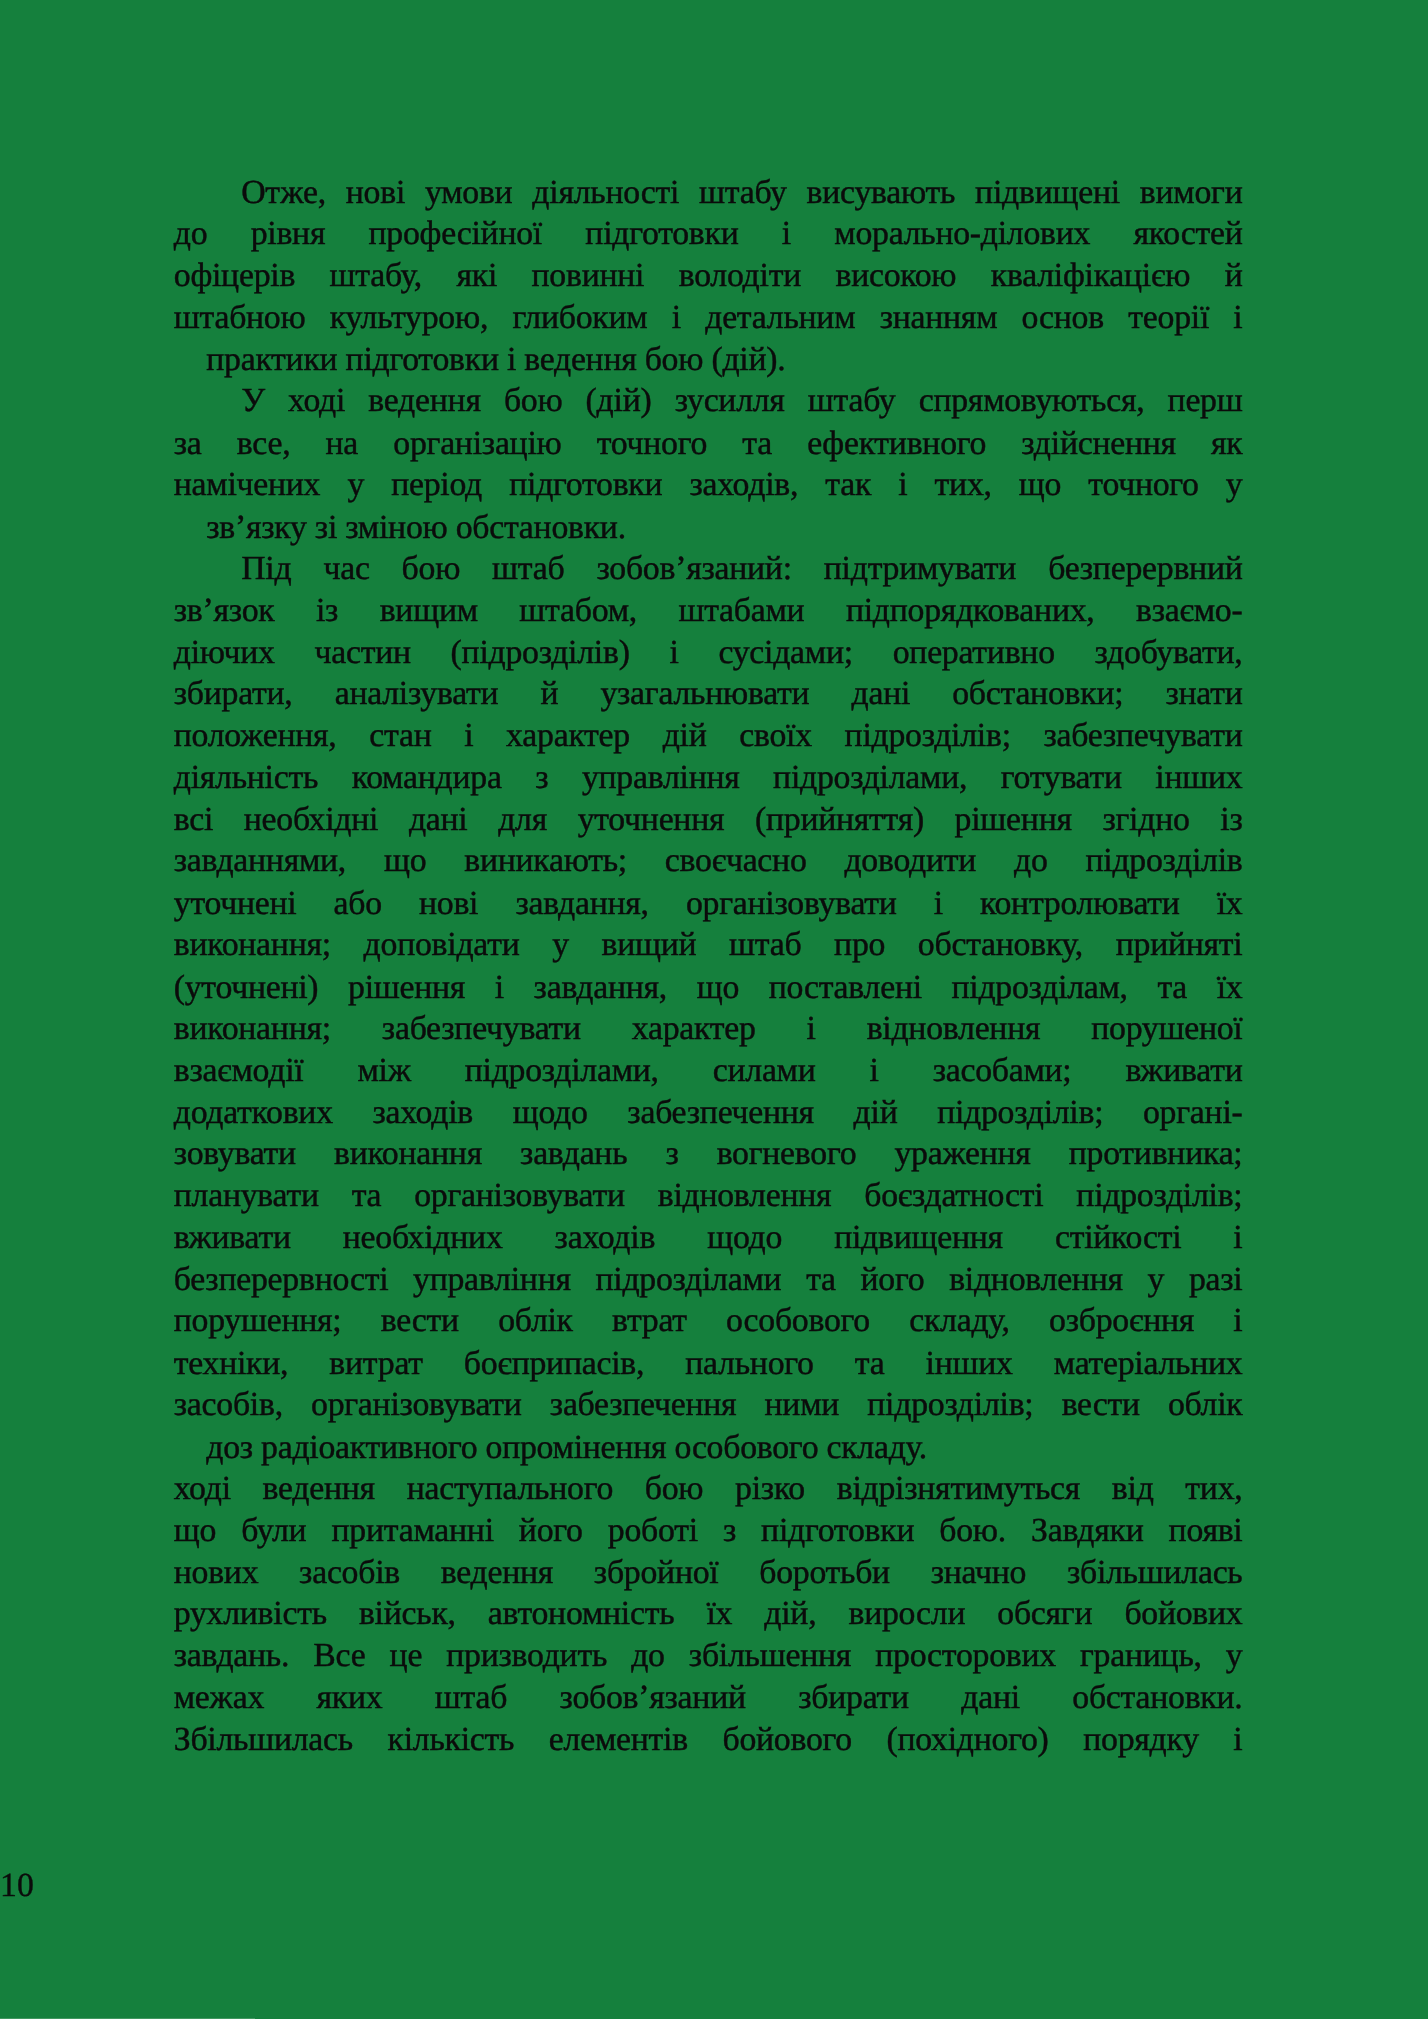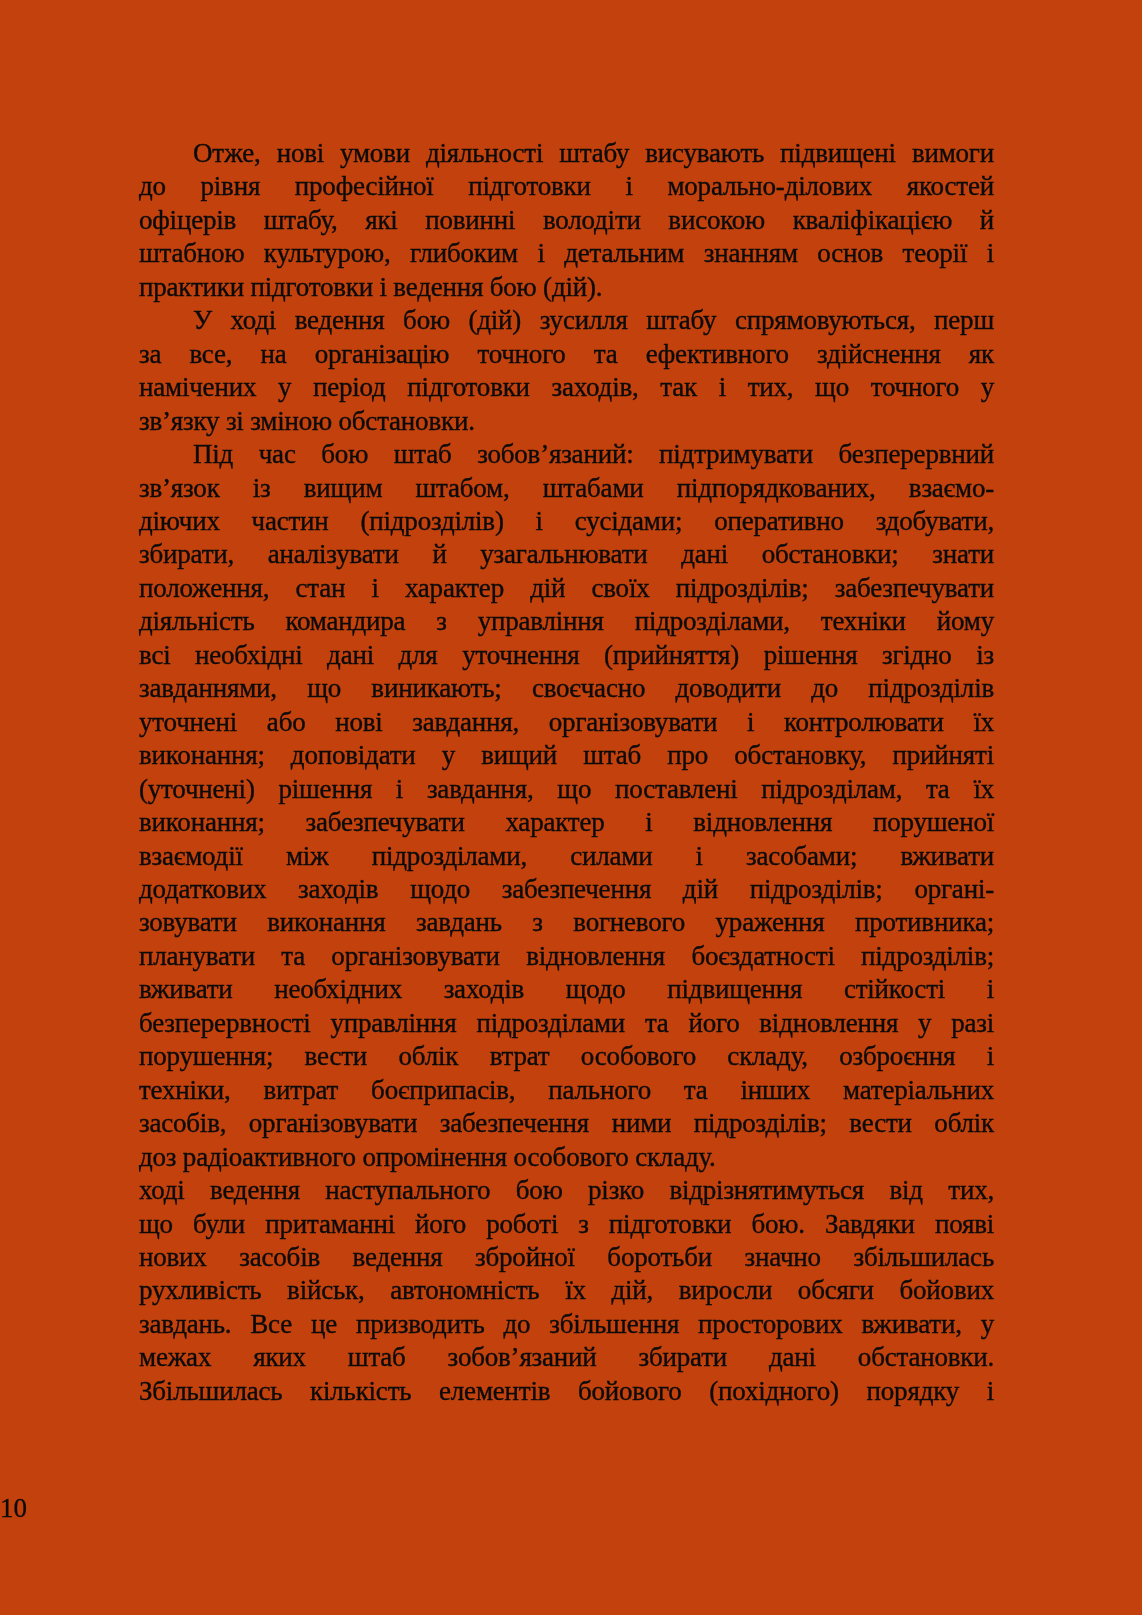--- a/index.html
+++ b/index.html
@@ -10,21 +10,21 @@
     width: 1142px;
     height: 1615px;
     position: relative;
     background: #ffffff;
     font-family: "Liberation Serif", serif;
     overflow: hidden;
   }
   .page {
     position: absolute;
     inset: 0;
-    background: #c2410c;
+    background: #15803d;
   }
   .text-block {
     position: absolute;
     left: 139px;
     top: 137px;
     width: 855px;
   }
   .paragraph {
     margin: 0;
     padding: 0;
@@ -38,20 +38,21 @@
     text-align: justify;
     text-align-last: justify;
     text-justify: inter-word;
     -webkit-text-stroke: 0.35px #0b0b0b;
   }
   .line.first {
     text-indent: 54px;
   }
   .line.last {
     text-align-last: left;
+    margin-left: 26px;
   }
   .page-number {
     position: absolute;
     top: 1492px;
     left: 0;
     width: 100%;
     font-size: 27px;
     line-height: 33px;
     color: #0b0b0b;
     -webkit-text-stroke: 0.3px #0b0b0b;
@@ -74,21 +75,21 @@
         <div class="line">за все, на організацію точного та ефективного здійснення як</div>
         <div class="line">намічених у період підготовки заходів, так і тих, що точного у</div>
         <div class="line last">зв’язку зі зміною обстановки.</div>
       </div>
       <div class="paragraph">
         <div class="line first">Під час бою штаб зобов’язаний: підтримувати безперервний</div>
         <div class="line">зв’язок із вищим штабом, штабами підпорядкованих, взаємо-</div>
         <div class="line">діючих частин (підрозділів) і сусідами; оперативно здобувати,</div>
         <div class="line">збирати, аналізувати й узагальнювати дані обстановки; знати</div>
         <div class="line">положення, стан і характер дій своїх підрозділів; забезпечувати</div>
-        <div class="line">діяльність командира з управління підрозділами, техніки йому</div>
+        <div class="line">діяльність командира з управління підрозділами, готувати інших</div>
         <div class="line">всі необхідні дані для уточнення (прийняття) рішення згідно із</div>
         <div class="line">завданнями, що виникають; своєчасно доводити до підрозділів</div>
         <div class="line">уточнені або нові завдання, організовувати і контролювати їх</div>
         <div class="line">виконання; доповідати у вищий штаб про обстановку, прийняті</div>
         <div class="line">(уточнені) рішення і завдання, що поставлені підрозділам, та їх</div>
         <div class="line">виконання; забезпечувати характер і відновлення порушеної</div>
         <div class="line">взаємодії між підрозділами, силами і засобами; вживати</div>
         <div class="line">додаткових заходів щодо забезпечення дій підрозділів; органі-</div>
         <div class="line">зовувати виконання завдань з вогневого ураження противника;</div>
         <div class="line">планувати та організовувати відновлення боєздатності підрозділів;</div>
@@ -97,19 +98,19 @@
         <div class="line">порушення; вести облік втрат особового складу, озброєння і</div>
         <div class="line">техніки, витрат боєприпасів, пального та інших матеріальних</div>
         <div class="line">засобів, організовувати забезпечення ними підрозділів; вести облік</div>
         <div class="line last">доз радіоактивного опромінення особового складу.</div>
       </div>
       <div class="paragraph">
         <div class="line">ході ведення наступального бою різко відрізнятимуться від тих,</div>
         <div class="line">що були притаманні його роботі з підготовки бою. Завдяки появі</div>
         <div class="line">нових засобів ведення збройної боротьби значно збільшилась</div>
         <div class="line">рухливість військ, автономність їх дій, виросли обсяги бойових</div>
-        <div class="line">завдань. Все це призводить до збільшення просторових вживати, у</div>
+        <div class="line">завдань. Все це призводить до збільшення просторових границь, у</div>
         <div class="line">межах яких штаб зобов’язаний збирати дані обстановки.</div>
         <div class="line">Збільшилась кількість елементів бойового (похідного) порядку і</div>
       </div>
     </div>
   <div class="page-number">10</div>
 </div>
 
 </body></html>

